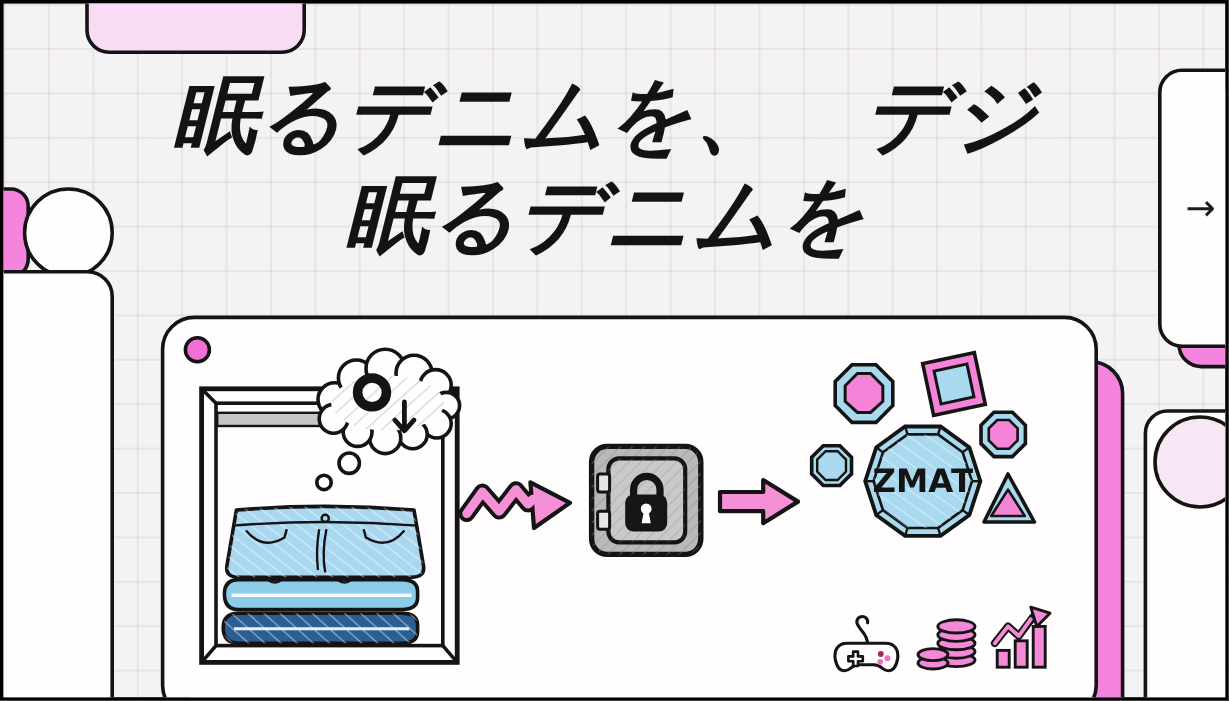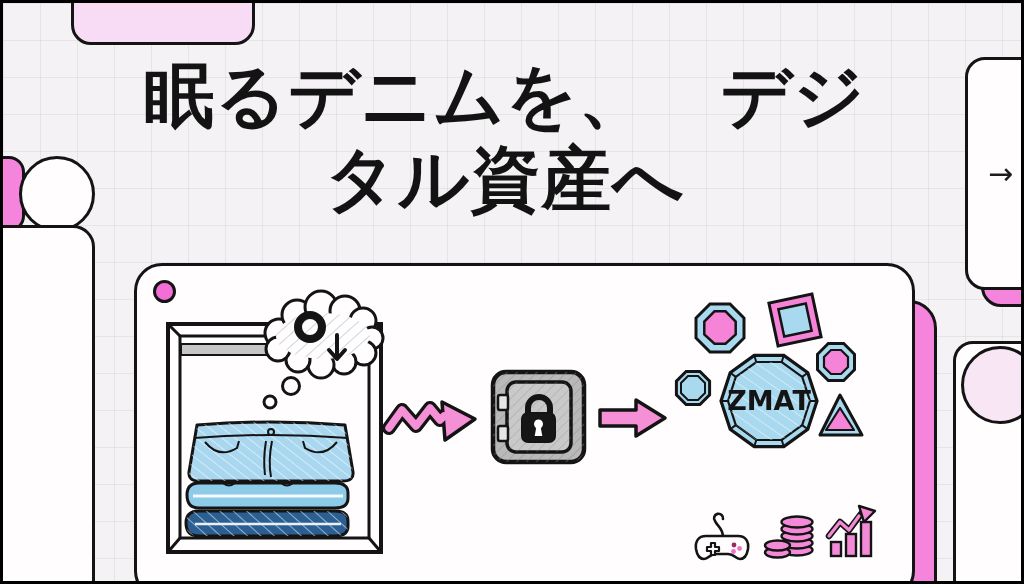--- a/index.html
+++ b/index.html
@@ -13,21 +13,21 @@
     background-size:37px 37px;
     font-family:"DejaVu Sans", sans-serif;
   }
   .abs{position:absolute;}
   .outlined{border:3px solid #141414;background:#fffdfe;}
   .r20{border-radius:20px;} .r22{border-radius:22px;} .r26{border-radius:28px;}
   .title{
     position:absolute;top:52px;left:0;right:14px;text-align:center;
     color:#131313;font-weight:bold;font-size:70px;line-height:1.18;letter-spacing:1px;
   }
-  .title div{white-space:pre;}
+  .title div{white-space:pre;font-style:italic;}
   .pink{background:#f584dd;}
   .nav-card{
     display:flex;align-items:center;justify-content:flex-start;
     padding-left:20px;color:#1c1c1c;font-size:30px;
   }
   svg{display:block;overflow:visible;}
   .dot{border-radius:50%;}
 </style>
 </head>
 <body>
@@ -43,21 +43,21 @@
   <div class="abs outlined r20 pink" style="left:978px;top:70px;width:90px;height:228px;"></div>
   <div class="abs outlined r20 nav-card" style="left:962px;top:54px;width:90px;height:227px;">
     <span>→</span>
   </div>
 
   <div class="abs outlined r20" style="left:950px;top:338px;width:120px;height:300px;"></div>
   <div class="abs outlined dot" style="left:958px;top:343px;width:72px;height:72px;background:#f8e6f5;"></div>
 
   <h1 class="title" style="margin:0;">
     <div>眠るデニムを、　デジ</div>
-    <div>タル資産へ</div>
+    <div>眠るデニムを</div>
   </h1>
 
   <div class="abs outlined r26 pink" style="left:153px;top:297px;width:775px;height:330px;"></div>
   <div class="abs outlined r26" style="left:131px;top:260px;width:775px;height:330px;"></div>
   <div class="abs outlined dot" style="left:150px;top:277px;width:17px;height:17px;background:#f36fd8;border-width:3px;"></div>
 
   <svg class="abs" style="left:160px;top:288px;" width="225" height="270" viewBox="0 0 225 270">
     <defs>
       <pattern id="hc" width="9" height="9" patternUnits="userSpaceOnUse" patternTransform="rotate(48)">
         <line x1="0" y1="0" x2="0" y2="9" stroke="#ccd7de" stroke-width="2"></line>

